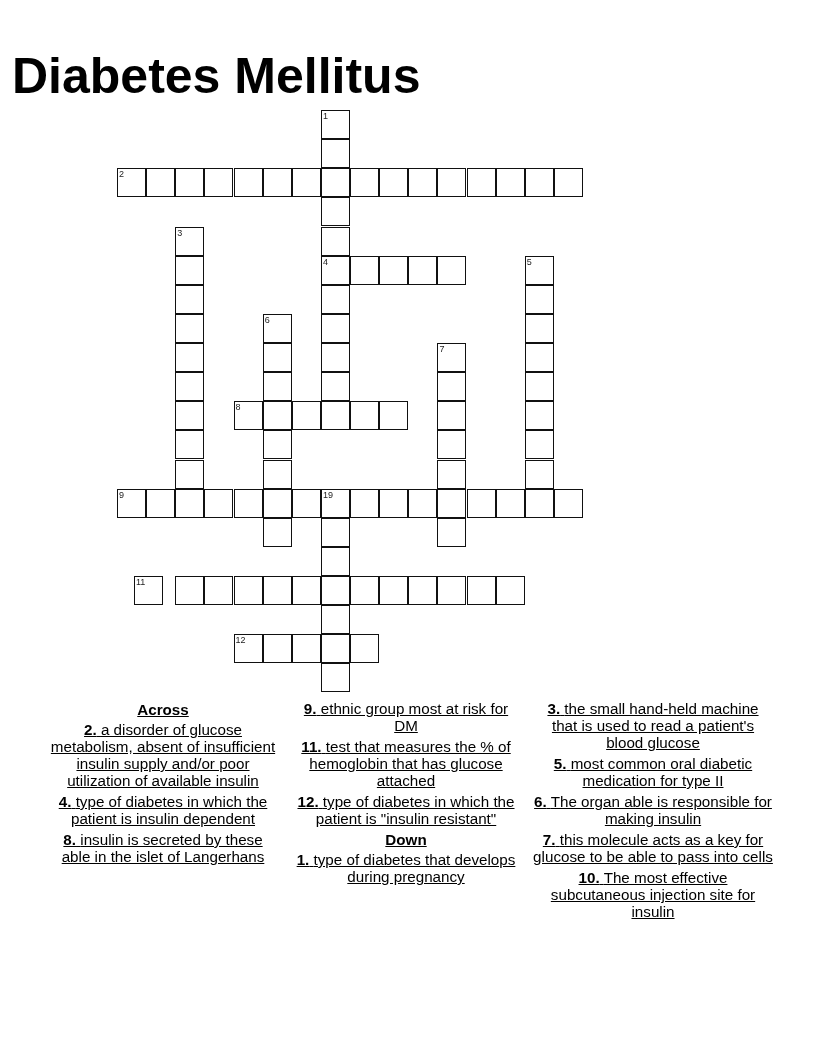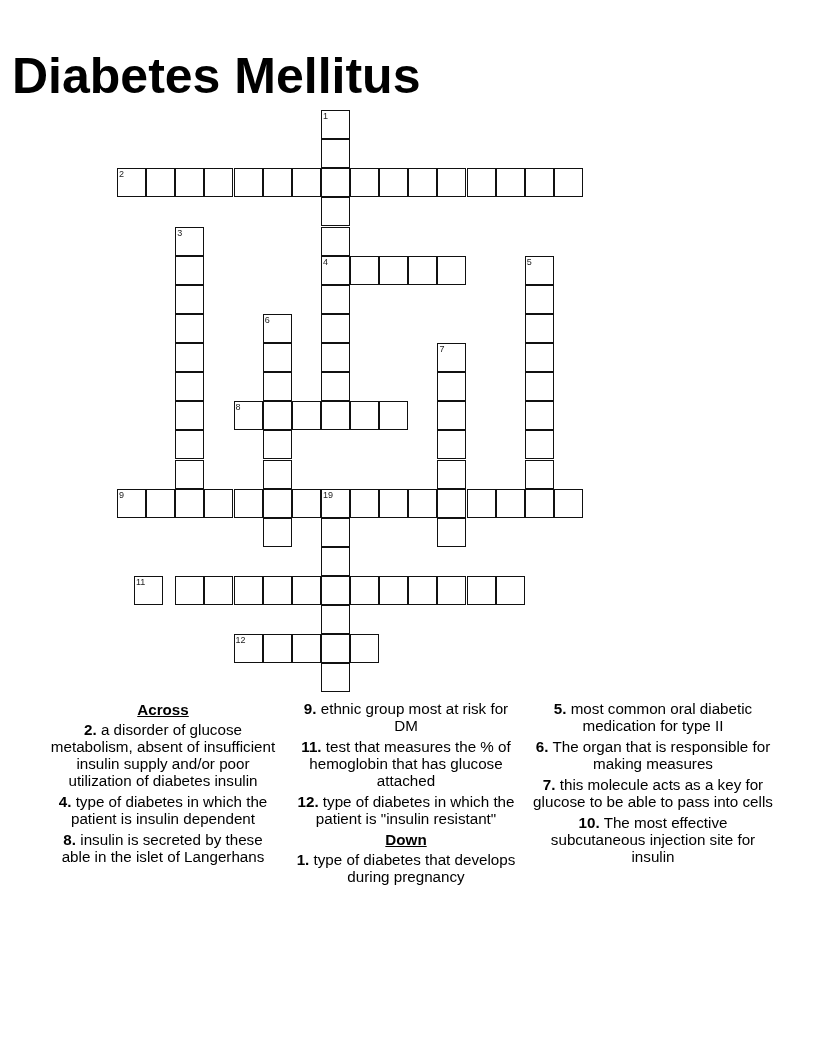--- a/index.html
+++ b/index.html
@@ -10,21 +10,21 @@
   .grid { position: absolute; left: 117px; top: 110px; width: 466px; height: 582px; }
   .cell { position: absolute; width: 29.1px; height: 29.1px; box-sizing: border-box;
           border: 1.5px solid #111; background: #fff; }
   .cell .num { position: absolute; left: 1px; top: 0px; font-size: 9px; line-height: 10px;
                color: #222; }
   .clues { position: absolute; top: 700px; font-size: 15.2px; line-height: 17px; text-align: center; }
   .col1 { left: 48px; width: 230px; }
   .col2 { left: 291px; width: 230px; }
   .col3 { left: 533px; width: 240px; }
   .heading { font-weight: bold; text-decoration: underline; margin: 1px 0 3px 0; }
-  .clue { margin: 0 0 4px 0; }
+  .clue { margin: 0 0 4px 0; text-decoration: underline; }
   .clue b { font-weight: bold; }
 </style>
 </head>
 <body>
 
 <h1 class="title">Diabetes Mellitus</h1>
 
 <div class="grid" id="grid">
     <div class="cell" style="left: 203.875px; top: 0px;">
       <span class="num">1</span>
@@ -149,31 +149,32 @@
     <div class="cell" style="left: 116.5px; top: 524.25px;">
       <span class="num">12</span>
     </div>
     <div class="cell" style="left: 145.625px; top: 524.25px;"></div>
     <div class="cell" style="left: 174.75px; top: 524.25px;"></div>
     <div class="cell" style="left: 233px; top: 524.25px;"></div>
   </div>
 
 <div class="clues col1">
   <div class="heading">Across</div>
-  <div class="clue"><b>2.</b> <span>a disorder of glucose metabolism, absent of insufficient insulin supply and/or poor utilization of diabetes insulin</span></div>
+  <div class="clue"><b>2.</b> <span>a disorder of glucose metabolism, absent of insufficient insulin supply and/or poor utilization of available insulin</span></div>
   <div class="clue"><b>4.</b> <span>type of diabetes in which the patient is insulin dependent</span></div>
   <div class="clue"><b>8.</b> <span>insulin is secreted by these able in the islet of Langerhans</span></div>
 </div>
 
 <div class="clues col2">
   <div class="clue"><b>9.</b> <span>ethnic group most at risk for DM</span></div>
   <div class="clue"><b>11.</b> <span>test that measures the % of hemoglobin that has glucose attached</span></div>
   <div class="clue"><b>12.</b> <span>type of diabetes in which the patient is "insulin resistant"</span></div>
   <div class="heading">Down</div>
   <div class="clue"><b>1.</b> <span>type of diabetes that develops during pregnancy</span></div>
 </div>
 
 <div class="clues col3">
+  <div class="clue"><b>3.</b> <span>the small hand-held machine that is used to read a patient's blood glucose</span></div>
   <div class="clue"><b>5.</b> <span>most common oral diabetic medication for type II</span></div>
-  <div class="clue"><b>6.</b> <span>The organ that is responsible for making measures</span></div>
+  <div class="clue"><b>6.</b> <span>The organ able is responsible for making insulin</span></div>
   <div class="clue"><b>7.</b> <span>this molecule acts as a key for glucose to be able to pass into cells</span></div>
   <div class="clue"><b>10.</b> <span>The most effective subcutaneous injection site for insulin</span></div>
 </div>
 
 </body></html>

